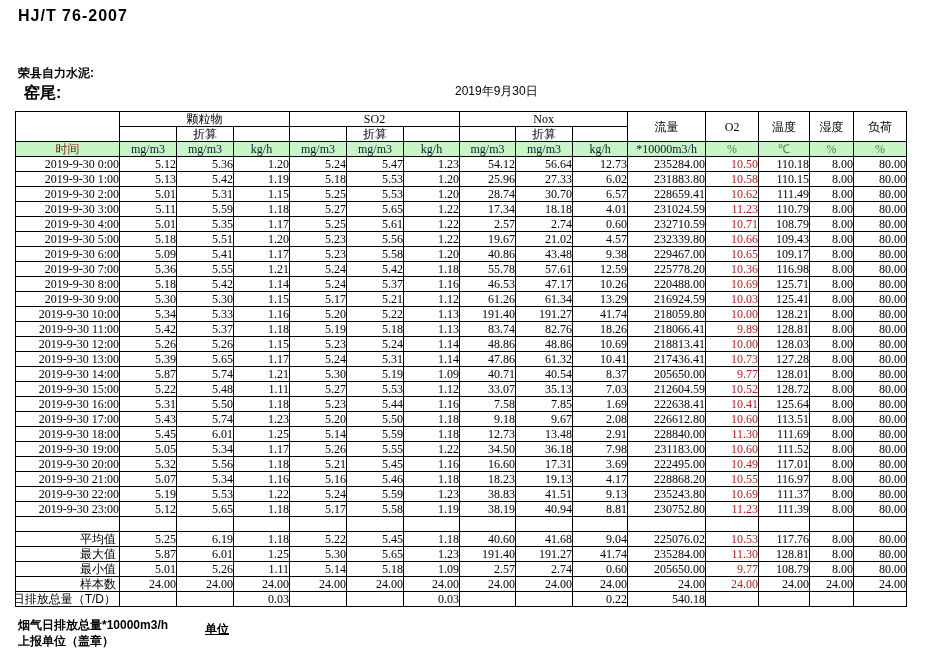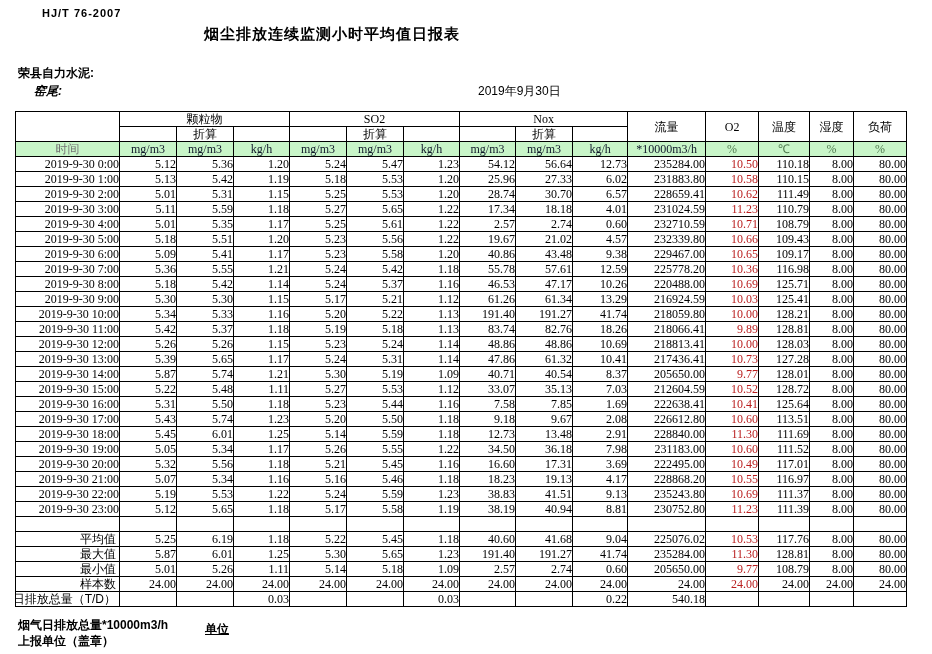--- a/index.html
+++ b/index.html
@@ -1,40 +1,40 @@
 <!DOCTYPE html>
 <html><head>
 <meta charset="utf-8">
 <style>
   html,body { margin:0; padding:0; background:#fff; }
   #page {
     position:relative; width:932px; height:654px; background:#ffffff;
     font-family:"Liberation Sans", sans-serif; color:#000; overflow:hidden;
   }
   .abs { position:absolute; white-space:nowrap; }
-  #std-no   { left:18px;  top:7px;  font-size:11px; font-weight:bold; letter-spacing:1px;margin-left:24px; }
+  #std-no   { left:18px;  top:7px;  font-size:16px; font-weight:bold; letter-spacing:1px; }
   #title    { left:204px; top:25px; font-size:15px; font-weight:bold; letter-spacing:1px; }
   #org-line { left:18px;  top:65px; font-size:12px; font-weight:bold; }
-  #stack-line { left:34px; top:83px; font-size:12px; font-weight:bold;font-style:italic; }
-  #date     { left:478px; top:83px; font-size:12px; }
+  #stack-line { left:24px; top:83px; font-size:16px; font-weight:bold; }
+  #date     { left:455px; top:83px; font-size:12px; }
 
   table#report {
     position:absolute; left:15px; top:111px; width:891px;
     border-collapse:collapse; table-layout:fixed;
   }
   #report th, #report td {
     border:1px solid #000; padding:0; margin:0; overflow:hidden;
     font-size:12px; line-height:14px; height:14px;
     font-family:"Liberation Serif", serif; font-weight:normal;
   }
   
   tr.h1 th { height:16px; line-height:16px; font-size:12px; }
   tr.h2 th { height:13px; line-height:13px; font-size:12px; }
   tr.h3 th { height:15px; line-height:15px; background:#c8f5c8; font-size:11px; color:#0f172a; }
-  tr.h3 th.cjk { font-size:13px; color:#737373; }
+  tr.h3 th.cjk { font-size:13px; color:#7f1d1d; }
   th.grp { font-size:12px; }
   th.latin { font-family:"Liberation Serif", serif; }
   tr.h3 th.pct { color:#4f7a4f; }
 
   
   td.num { text-align:right; padding-right:7px; }
   td.time { text-align:right; padding-right:6px; }
   td.c10 { padding-right:9px; }
   td.c11 { padding-right:12px; color:#b91c1c; }
   td.c12 { padding-right:6px; }
@@ -51,21 +51,20 @@
   #footer-note  { left:18px; top:617px; font-size:12px; font-weight:bold; }
   #footer-line2 { left:18px; top:633px; font-size:12px; font-weight:bold; }
   #footer-unit  { left:205px; top:621px; font-size:12px; font-weight:bold;text-decoration:underline; }
 </style>
 </head>
 <body>
 
 <div id="page">
 
   <div class="abs" id="std-no">HJ/T  76-2007</div>
-  <div class="abs" id="title">烟尘排放连续监测小时平均值日报表</div>
   <div class="abs" id="org-line">荣县自力水泥:</div>
   <div class="abs" id="stack-line">窑尾:</div>
   <div class="abs" id="date">2019年9月30日</div>
 
   <table id="report">
     <colgroup>
       <col style="width:104px">
         <col style="width:57px">
         <col style="width:57px">
         <col style="width:56px">

